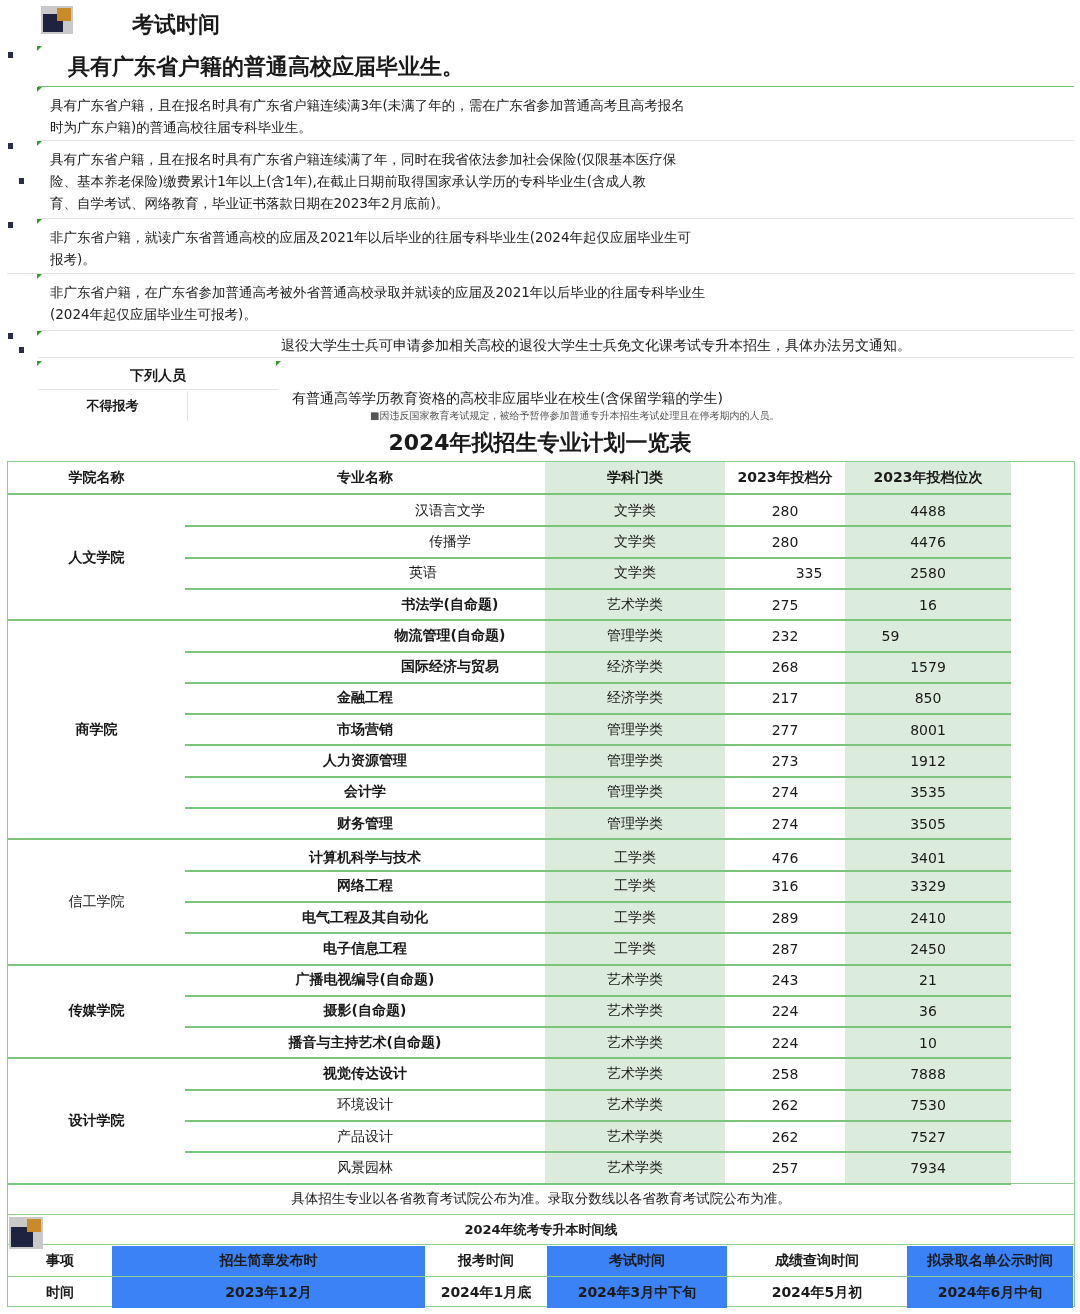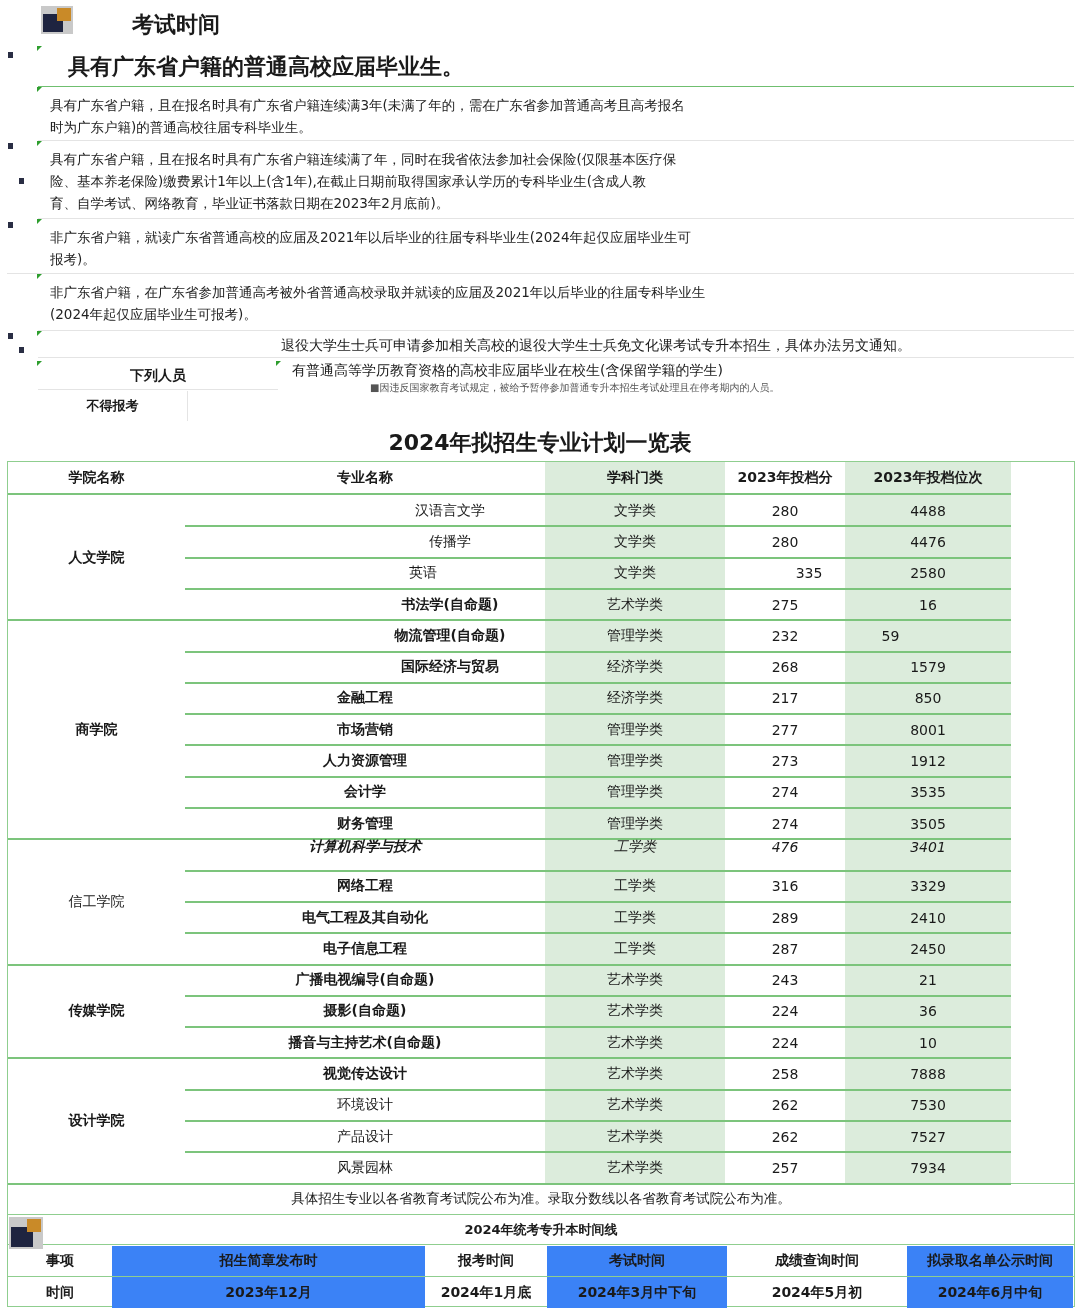--- a/index.html
+++ b/index.html
@@ -19,21 +19,21 @@
   .req-box { position: absolute; left: 38px; width: 1036px; border-top: 1px solid #e4e4e4; }
   .req-box.first { border-top: 1.5px solid #6fbf6f; }
   .req-text { font-size: 13.5px; line-height: 22px; color: #222; padding-left: 12px; }
 
   .veteran { position: absolute; left: 38px; top: 330px; width: 1036px; height: 28px; border-top: 1px solid #e4e4e4; border-bottom: 1px solid #e4e4e4; font-size: 14px; text-align: center; line-height: 28px; padding-left: 80px; }
 
   .nr-box { position: absolute; left: 38px; top: 360px; width: 240px; height: 62px; }
   .nr-top { position: absolute; left: 0; top: 0; width: 240px; height: 30px; border-bottom: 1px solid #e4e4e4; font-size: 14px; font-weight: bold; text-align: center; line-height: 30px; }
   .nr-bottom { position: absolute; left: 0; top: 31px; width: 150px; height: 30px; border-right: 1px solid #e4e4e4; font-size: 13px; font-weight: bold; text-align: center; line-height: 30px; }
   .nr-content { position: absolute; left: 278px; top: 360px; width: 790px; }
-  .nr-main { font-size: 14px; padding-left: 14px; line-height: 20px; }
+  .nr-main { font-size: 14px; padding-left: 14px; line-height: 20px; margin-top: 28px; }
   .nr-sub { font-size: 10px; color: #555; padding-left: 92px; line-height: 15px; }
 
   .plan-title { position: absolute; left: 0; top: 428px; width: 1080px; text-align: center; font-size: 22px; font-weight: bold; }
 
   .plan-table { position: absolute; left: 7px; top: 461px; width: 1068px; border: 1.5px solid #8fce8f; }
   .col-shade { position: absolute; top: 0; bottom: 0; background: #dcecdc; }
   .row { position: absolute; left: 0; width: 100%; height: 31.3px; }
   .cell { position: absolute; top: 0; height: 100%; display: flex; align-items: center; justify-content: center; font-size: 14px; }
   .hline { position: absolute; height: 2px; background: #7cc47c; }
   .college-name { position: absolute; left: 0; width: 177px; display: flex; align-items: center; justify-content: center; font-size: 14px; font-weight: bold; }
@@ -190,21 +190,21 @@
     </div>
     <div class="hline" style="top: 345px; left: 177px; width: 826px;"></div>
     <div class="row" style="top: 346px;">
       <div class="cell bold" style="left: 177px; width: 360px;">财务管理</div>
       <div class="cell normal" style="left: 537px; width: 180px;">管理学类</div>
       <div class="cell normal" style="left: 717px; width: 120px;">274</div>
       <div class="cell normal" style="left: 837px; width: 166px;">3505</div>
     </div>
     <div class="hline" style="top: 376.3px; left: 0px; width: 1003px;"></div>
     <div class="college-name bold" style="top: 158.2px; height: 219.1px;">商学院</div>
-    <div class="row" style="top: 369px; font-style: italic;">
+    <div class="row" style="top: 380px;">
       <div class="cell bold" style="left: 177px; width: 360px;">计算机科学与技术</div>
       <div class="cell normal" style="left: 537px; width: 180px;">工学类</div>
       <div class="cell normal" style="left: 717px; width: 120px;">476</div>
       <div class="cell normal" style="left: 837px; width: 166px;">3401</div>
     </div>
     <div class="hline" style="top: 407.6px; left: 177px; width: 826px;"></div>
     <div class="row" style="top: 408.6px;">
       <div class="cell bold" style="left: 177px; width: 360px;">网络工程</div>
       <div class="cell normal" style="left: 537px; width: 180px;">工学类</div>
       <div class="cell normal" style="left: 717px; width: 120px;">316</div>

